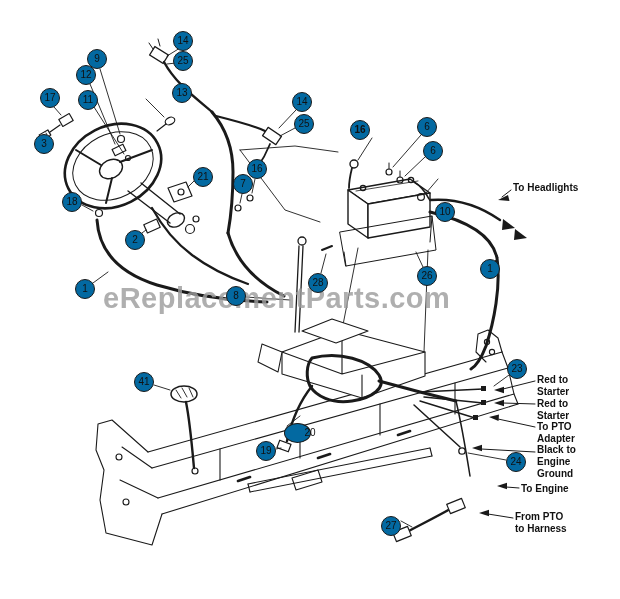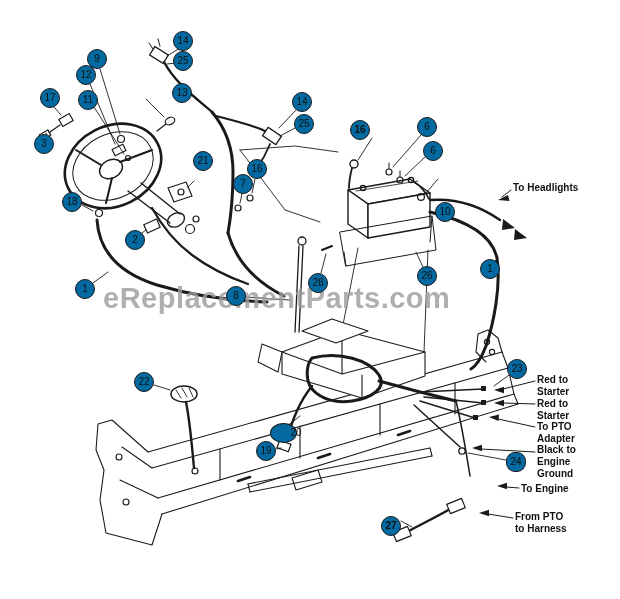--- a/index.html
+++ b/index.html
@@ -231,36 +231,36 @@
       <div class="callout" style="left: 78px; top: 90px;">11</div>
       <div class="callout" style="left: 129px; top: 83px; margin-left: 43px;">13</div>
       <div class="callout" style="left: 40px; top: 88px;">17</div>
       <div class="callout" style="left: 34px; top: 134px;">3</div>
       <div class="callout" style="left: 292px; top: 92px;">14</div>
       <div class="callout" style="left: 294px; top: 114px;">25</div>
       <div class="callout" style="left: 350px; top: 120px; font-weight: bold;">16</div>
       <div class="callout" style="left: 417px; top: 117px;">6</div>
       <div class="callout" style="left: 423px; top: 141px;">6</div>
       <div class="callout" style="left: 435px; top: 162px; margin-top: 40px;">10</div>
-      <div class="callout" style="left: 193px; top: 151px;">21</div>
+      <div class="callout" style="left: 193px; top: 167px;">21</div>
       <div class="callout" style="left: 247px; top: 159px;">16</div>
       <div class="callout" style="left: 233px; top: 174px;">7</div>
       <div class="callout" style="left: 62px; top: 192px;">18</div>
       <div class="callout" style="left: 125px; top: 230px;">2</div>
       <div class="callout" style="left: 75px; top: 279px;">1</div>
       <div class="callout" style="left: 308px; top: 273px;">28</div>
       <div class="callout" style="left: 226px; top: 286px;">8</div>
       <div class="callout" style="left: 417px; top: 266px;">26</div>
       <div class="callout" style="left: 480px; top: 259px;">1</div>
       <div class="callout" style="left: 507px; top: 359px;">23</div>
-      <div class="callout" style="left: 134px; top: 372px;">22</div>
-      <div class="callout" style="left: 270px; top: 423px; padding-left: 25px;">20</div>
+      <div class="callout" style="left: 134px; top: 372px;">41</div>
+      <div class="callout" style="left: 284px; top: 423px; padding-left: 25px;">20</div>
       <div class="callout" style="left: 256px; top: 441px;">19</div>
-      <div class="callout" style="left: 506px; top: 452px; border-radius: 9px;">24</div>
-      <div class="callout" style="left: 381px; top: 516px; font-weight: bold;">27</div>
+      <div class="callout" style="left: 506px; top: 452px;">24</div>
+      <div class="callout" style="left: 381px; top: 516px;">27</div>
     </div>
   <div id="label-layer">
       <div class="part-label" style="left: 513px; top: 182px;">To Headlights</div>
       <div class="part-label" style="left: 537px; top: 374px;">Red to
 Starter</div>
       <div class="part-label" style="left: 537px; top: 398px;">Red to
 Starter</div>
       <div class="part-label" style="left: 537px; top: 421px;">To PTO
 Adapter</div>
       <div class="part-label" style="left: 537px; top: 444px;">Black to

